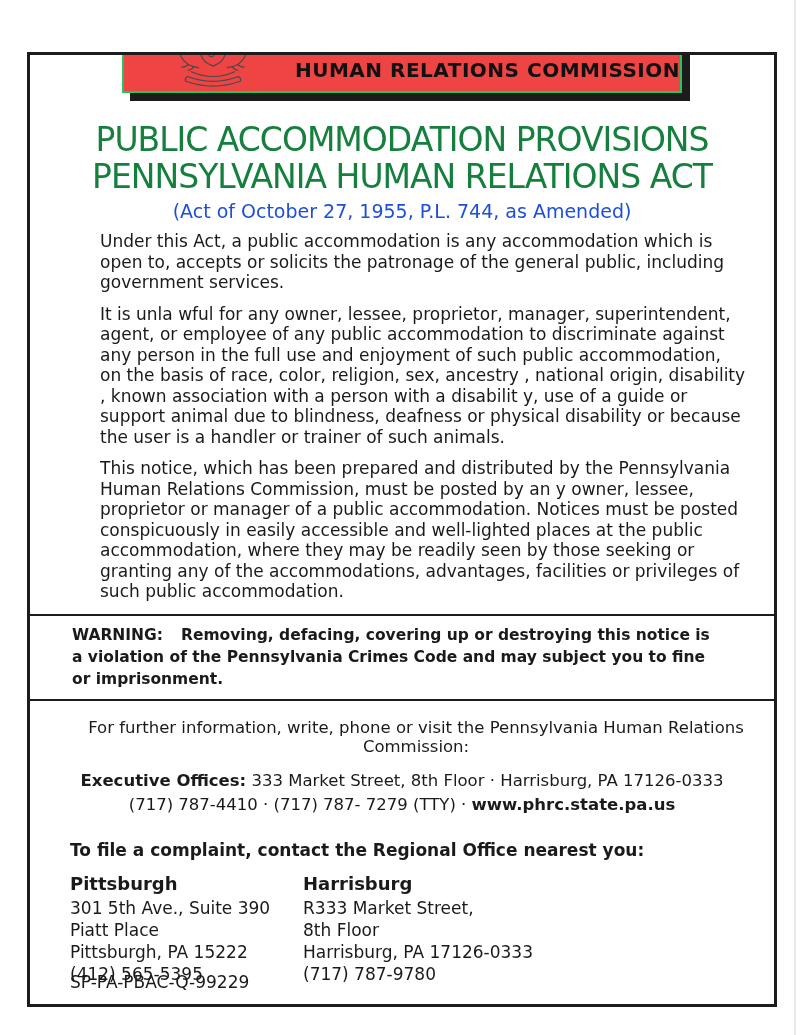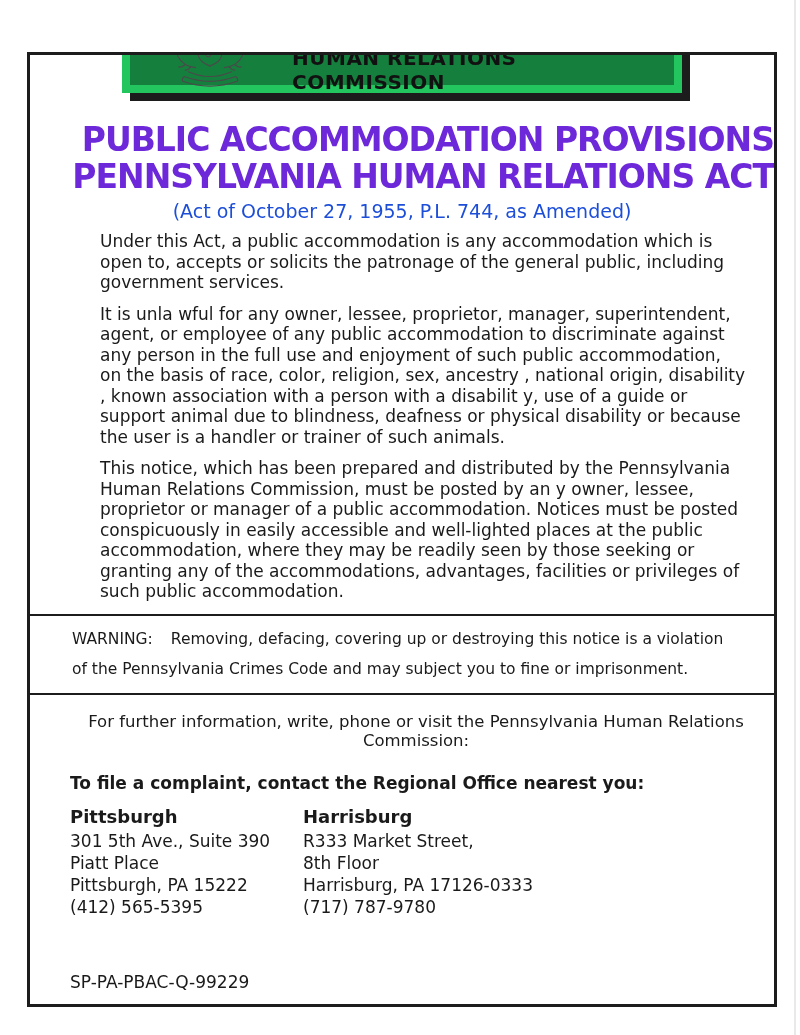--- a/index.html
+++ b/index.html
@@ -17,48 +17,49 @@
   .sheet {
     position:absolute; left:27px; top:52px;
     width:750px; height:955px;
     border:3px solid #1c1c1c;
     background:#ffffff;
     overflow:hidden;
   }
   .header-box {
     position:absolute; left:92px; top:-32px;
     width:560px; height:70px;
-    background:#15803d;
-    border:8px solid #22c55e;
+    background:#ef4444;
+    border:2px solid #22c55e;
     box-shadow:8px 8px 0 0 #1c1c1c;
     display:flex; align-items:center;
     padding-left:28px;
     z-index:5;
+    justify-content:flex-end;
   }
   .emblem { flex:0 0 auto; margin-right:30px; }
   .header-text .agency-line1 { font-size:20px; letter-spacing:0.5px; color:#222; }
   .header-text .agency-line2 { font-size:20px; font-weight:bold; letter-spacing:0.5px; color:#111; }
 
   .title-block { margin-top:66px; text-align:center; }
   .title-line {
-    font-size:33px; font-weight:bold; letter-spacing:-1px;
-    line-height:37px; color:#6d28d9; white-space:nowrap;text-align:right;
+    font-size:33px; font-weight:normal; letter-spacing:-1px;
+    line-height:37px; color:#15803d; white-space:nowrap;
   }
   .subtitle { font-size:19px; margin-top:5px; color:#1d4ed8; }
 
   .paragraphs { margin:9px 28px 0 35px; font-size:17px; line-height:20.5px; }
   .paragraphs p { margin-bottom:11px;margin-left:35px; }
   .paragraphs p:last-child { margin-bottom:0; }
 
   .warning {
     margin-top:12px;
     border-top:2px solid #1c1c1c;
     border-bottom:2px solid #1c1c1c;
     padding:8px 50px 9px 42px;
-    font-weight:normal; font-size:15.5px; line-height:30px;
+    font-weight:bold; font-size:15.5px; line-height:22px;
   }
   .warning .warn-label { margin-right:18px; }
 
   .contact-intro { text-align:center; font-size:16.5px; margin-top:17px;padding-left:28px; }
   .executive { text-align:center; font-size:16.5px; margin-top:13px; line-height:24px; }
   .executive .bold { font-weight:bold; }
 
   .regional-heading { font-weight:bold; font-size:17px; margin:23px 0 0 40px; }
   .offices { display:flex; margin:13px 0 0 40px; font-size:17px; line-height:22px; }
   .office:first-child { width:233px; }
@@ -108,20 +109,24 @@
     <p>It is unla wful for any owner, lessee, proprietor, manager, superintendent, agent, or employee of any public accommodation to discriminate against any person in the full use and enjoyment of such public accommodation, on the basis of race, color, religion, sex, ancestry , national origin, disability , known association with a person with a disabilit y, use of a guide or support animal due to blindness, deafness or physical disability or because the user is a handler or trainer of such animals.</p>
     <p>This notice, which has been prepared and distributed by the Pennsylvania Human Relations Commission, must be posted by an y owner, lessee, proprietor or manager of a public accommodation. Notices must be posted conspicuously in easily accessible and well-lighted places at the public accommodation, where they may be readily seen by those seeking or granting any of the accommodations, advantages, facilities or privileges of such public accommodation.</p>
   </div>
 
   <div class="warning">
     <span class="warn-label">WARNING:</span><span>Removing, defacing, covering up or destroying this notice is a violation of the Pennsylvania Crimes Code and may subject you to fine or imprisonment.</span>
   </div>
 
   <div class="contact-intro">For further information, write, phone or visit the Pennsylvania Human Relations Commission:</div>
 
+  <div class="executive">
+    <div><span class="bold">Executive Offices:</span><span> 333 Market Street, 8th Floor · Harrisburg, PA 17126-0333</span></div>
+    <div><span>(717) 787-4410 · (717) 787- 7279 (TTY) · </span><span class="bold">www.phrc.state.pa.us</span></div>
+  </div>
 
   <div class="regional-heading">To file a complaint, contact the Regional Office nearest you:</div>
 
   <div class="offices">
     <div class="office">
       <div class="office-name">Pittsburgh</div>
       <div>301 5th Ave., Suite 390</div>
       <div>Piatt Place</div>
       <div>Pittsburgh, PA 15222</div>
       <div>(412) 565-5395</div>

